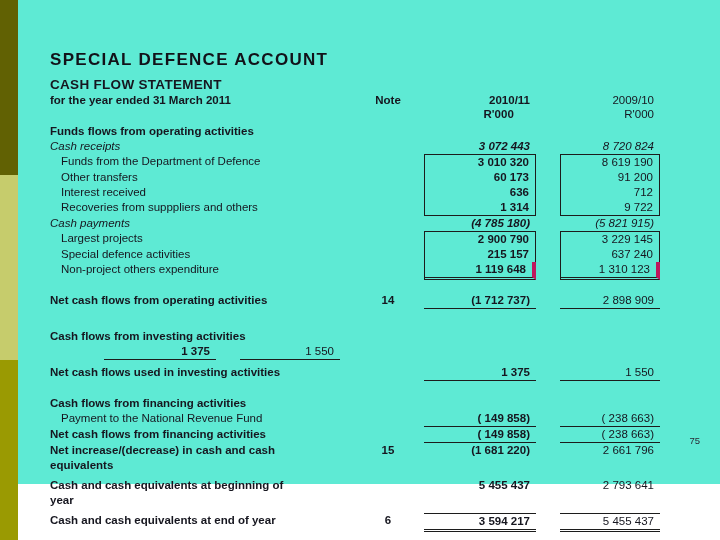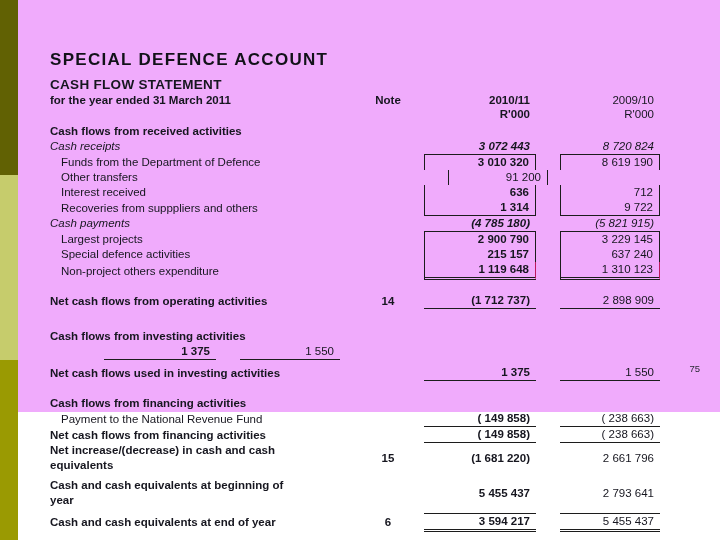--- a/index.html
+++ b/index.html
@@ -3,41 +3,41 @@
 <meta charset="utf-8">
 <style>
   * { margin: 0; padding: 0; box-sizing: border-box; }
   html, body { width: 720px; height: 540px; }
   body {
     font-family: "Liberation Sans", sans-serif;
     background: #ffffff;
     color: #16161f;
     overflow: hidden;
   }
-  .slide { position: relative; width: 720px; height: 412px; background: #f0abfc; }
+  .slide { position: relative; width: 720px; height: 484px; background: #5eead4; }
 
   
   .sidebar { position: absolute; left: 0; top: 0; width: 18px; height: 540px; }
   .seg1 { height: 175px; background: #616103; }
   .seg2 { height: 185px; background: #c6cc6c; }
   .seg3 { height: 180px; background: #9a9a02; }
 
   .content { position: absolute; left: 50px; top: 50px; width: 610px; }
 
   h1 {
     font-size: 17px; font-weight: bold; letter-spacing: 1.3px;
     line-height: 19px; margin-bottom: 8px; color: #121219;
   }
   h2 {
     font-size: 13.5px; font-weight: bold; letter-spacing: 0.3px;
     line-height: 15px; margin-bottom: 1px;
   }
 
-  .hdr, .hdr2, .row { display: flex; align-items: center; font-size: 11.5px; line-height: 15px; }
-  .hdr2 { line-height: 13px; }
+  .hdr, .hdr2, .row { display: flex; align-items: flex-start; font-size: 11.5px; line-height: 15px; }
+  .hdr2 { line-height: 13px; gap: 16px; }
 
   .labelcol { width: 320px; white-space: pre-line; }
   .notecol  { width: 36px; text-align: center; }
   .spacer18 { width: 18px; }
   .valcol1  { width: 112px; text-align: right; padding-right: 6px; font-weight: bold; }
   .gap24    { width: 24px; }
   .valcol2  { width: 100px; text-align: right; padding-right: 6px; font-weight: normal; }
 
   .period { font-weight: bold; }
   .note-hdr { font-weight: bold; }
@@ -48,21 +48,21 @@
 
   #rows { margin-top: 3px; }
   .row.bold { font-weight: bold; }
   .row.italic .labelcol, .row.italic .valcol1, .row.italic .valcol2 { font-style: italic; }
   .row.ind .labelcol { padding-left: 11px; }
 
   
   .boxtop  { border: 1px solid #1c1c1c; border-bottom: none; }
   .boxmid  { border-left: 1px solid #1c1c1c; border-right: 1px solid #1c1c1c; }
   .boxend  { border-left: 1px solid #1c1c1c; border-right: 1px solid #1c1c1c; border-bottom: 1px solid #1c1c1c; }
-  .boxend2 { border-left: 1px solid #1c1c1c; border-right: 1px solid #be185d; border-bottom: 3px double #1c1c1c; }
+  .boxend2 { border-left: 1px solid #1c1c1c; border-right: 4px solid #be185d; border-bottom: 3px double #1c1c1c; }
   .u       { border-bottom: 1px solid #1c1c1c; }
   .total   { border-top: 1px solid #1c1c1c; border-bottom: 3px double #1c1c1c; }
 
   .pagenum {
     position: absolute; right: 20px; bottom: 38px;
     font-size: 9.5px; color: #2a2a35;
   }
 </style>
 </head>
 <body>
@@ -93,21 +93,21 @@
       <div class="labelcol"></div>
       <div class="notecol"></div>
       <div class="spacer18"></div>
       <div class="valcol1 unit1">R'000</div>
       <div class="gap24"></div>
       <div class="valcol2 unit2">R'000</div>
     </div>
 
     <div id="rows">
         <div class="row bold">
-          <div class="labelcol">Cash flows from received activities</div>
+          <div class="labelcol">Funds flows from operating activities</div>
           <div class="notecol"></div>
           <div class="spacer18"></div>
           <div class="valcol1 "></div>
           <div class="gap24"></div>
           <div class="valcol2 "></div>
         </div>
         <div class="row italic">
           <div class="labelcol">Cash receipts</div>
           <div class="notecol"></div>
           <div class="spacer18"></div>
@@ -120,20 +120,21 @@
           <div class="notecol"></div>
           <div class="spacer18"></div>
           <div class="valcol1 boxtop">3 010 320</div>
           <div class="gap24"></div>
           <div class="valcol2 boxtop">8 619 190</div>
         </div>
         <div class="row ind">
           <div class="labelcol">Other transfers</div>
           <div class="notecol"></div>
           <div class="spacer18"></div>
+          <div class="valcol1 boxmid">60 173</div>
           <div class="gap24"></div>
           <div class="valcol2 boxmid">91 200</div>
         </div>
         <div class="row ind">
           <div class="labelcol">Interest received</div>
           <div class="notecol"></div>
           <div class="spacer18"></div>
           <div class="valcol1 boxmid">636</div>
           <div class="gap24"></div>
           <div class="valcol2 boxmid">712</div>

